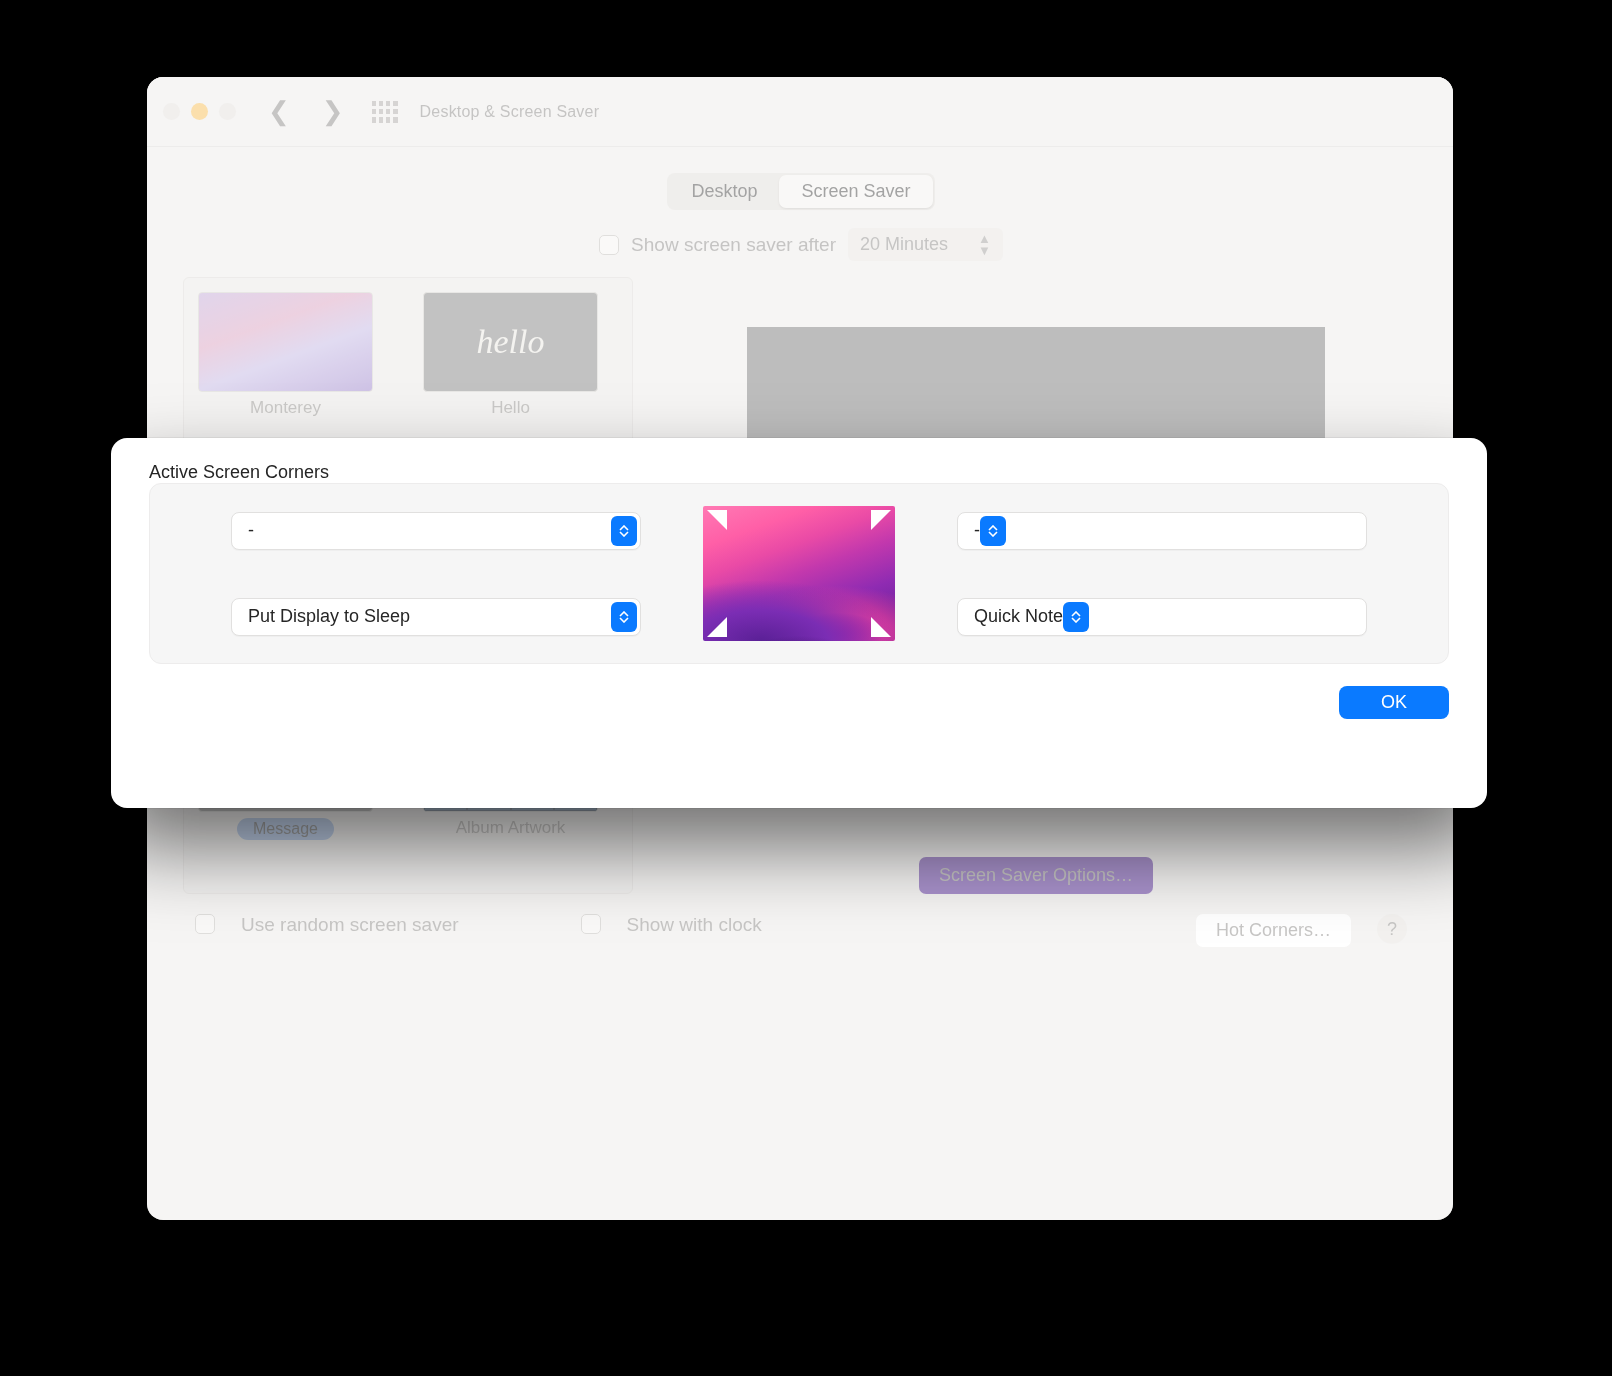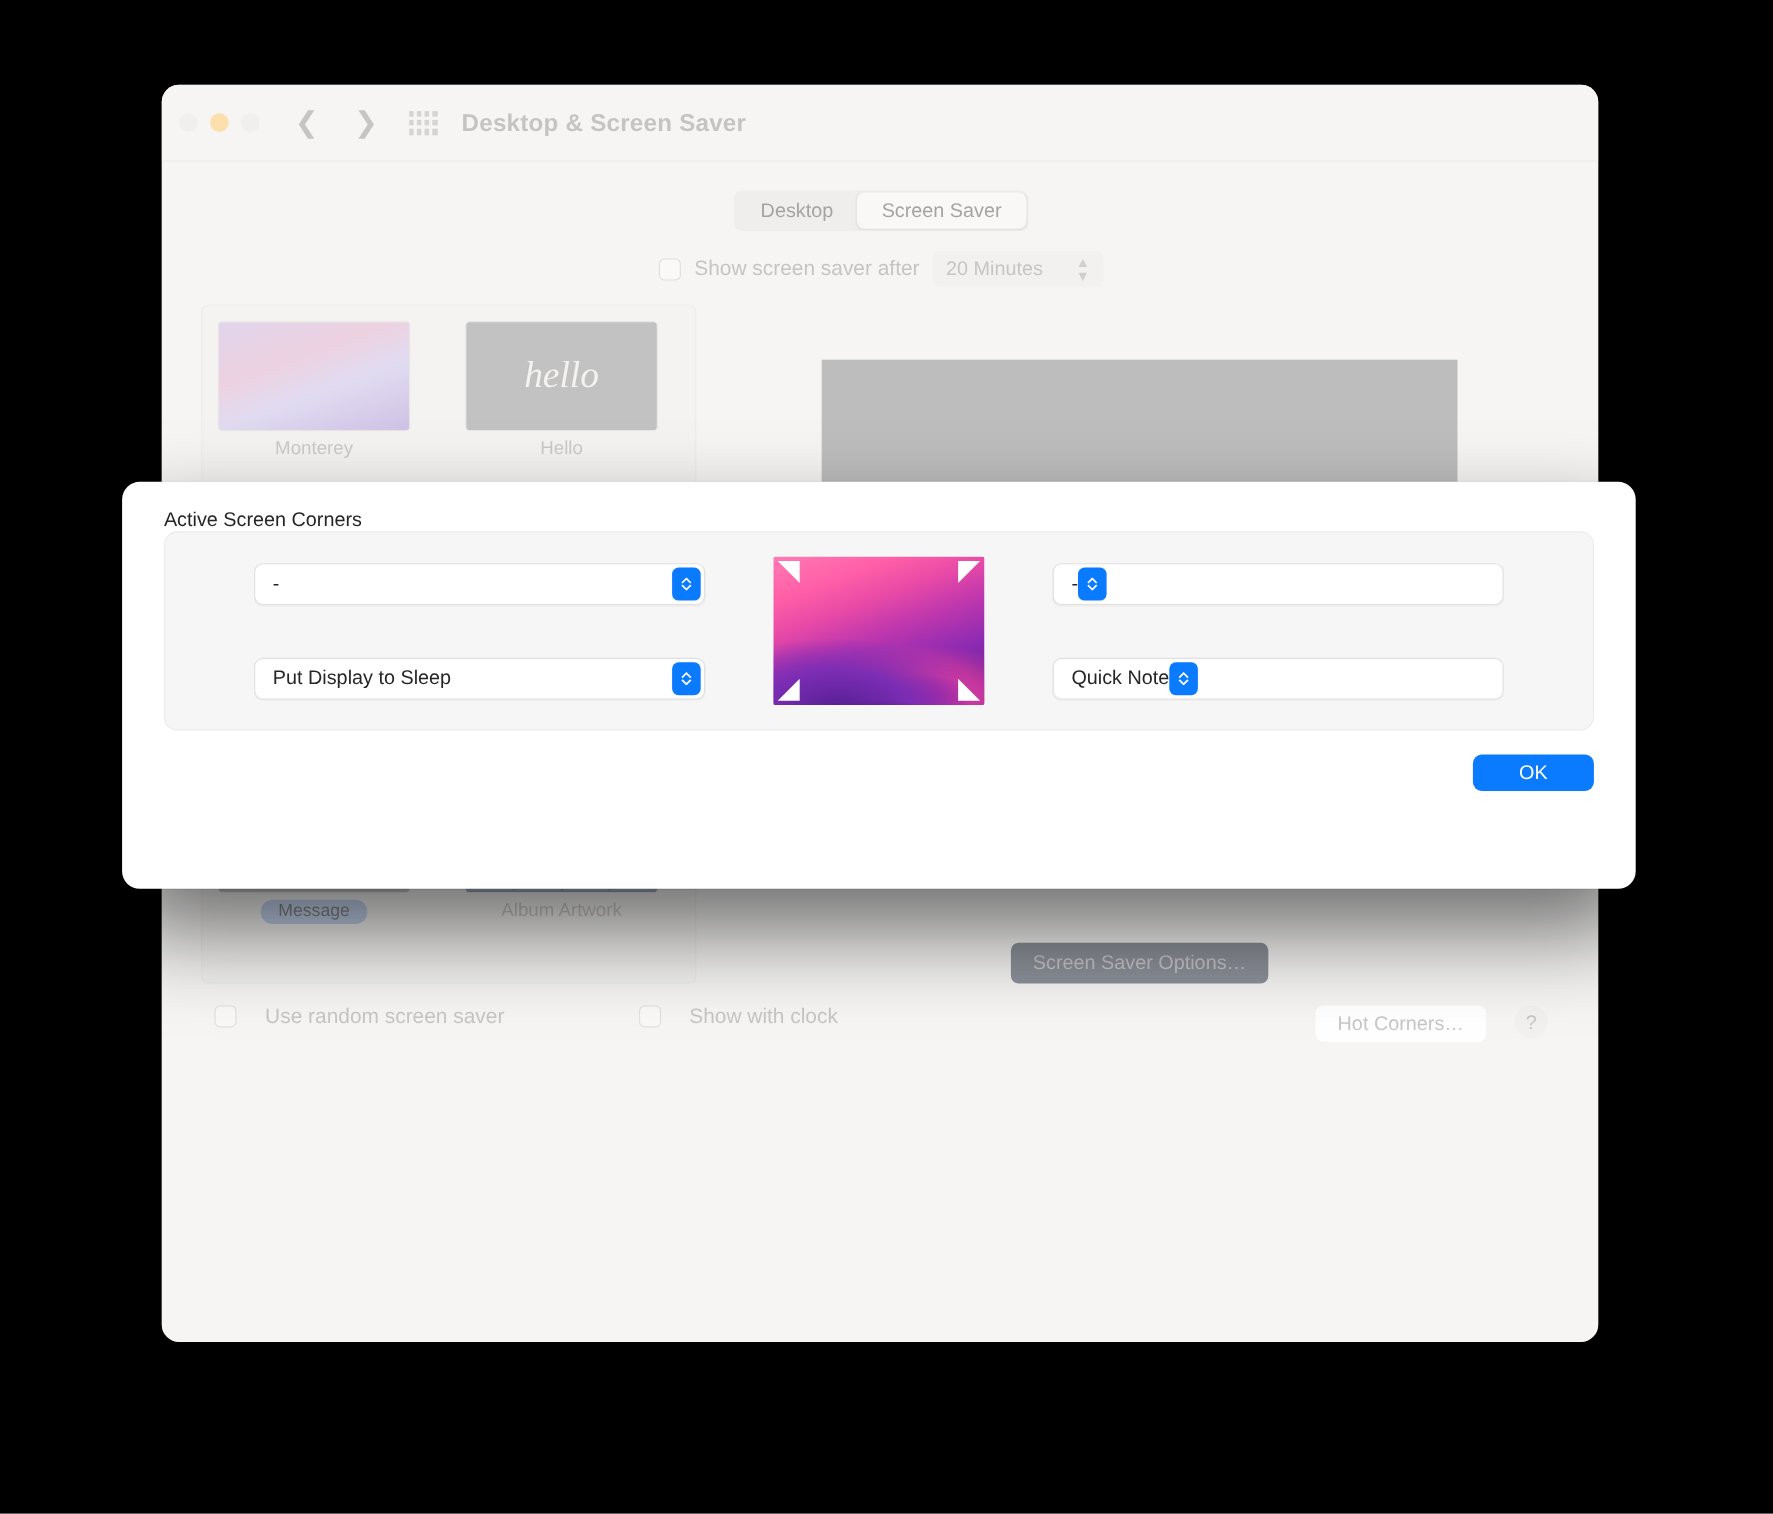--- a/index.html
+++ b/index.html
@@ -38,21 +38,21 @@
   .traffic-lights { display:flex; gap:11px; margin-right:10px; }
   .tl { width:17px; height:17px; border-radius:50%; }
   .tl.red    { background:#e1ddd9; }
   .tl.yellow { background:#f6bd52; }
   .tl.green  { background:#e1ddd9; }
 
   .nav-arrow { color:#898785; font-size:26px; padding:0 10px; user-select:none; }
   .grid-icon { width:26px; height:22px; display:grid; grid-template:repeat(3,1fr)/repeat(4,1fr); gap:3px; margin:0 10px 0 6px; }
   .grid-icon span { background:#a9a6a4; }
 
-  .win-title { font-size:22px; font-weight:700; color:#878583; letter-spacing:.2px; }
+  .win-title { font-size:16px; font-weight:400; color:#878583; letter-spacing:.2px; }
 
   .search {
     margin-left:auto; display:flex; align-items:center; gap:10px;
     background:#dedcd9; border-radius:8px; padding:6px 14px; width:300px; height:38px;
     color:#a09e9b; font-size:18px;
   }
   .search svg { width:18px; height:18px; }
 
   .pane {
     padding: 26px 34px 20px 36px;
@@ -88,39 +88,39 @@
     width:450px; background:#e9e7e3; border:1px solid #d9d6d3; border-radius:6px;
     padding:14px 14px 20px; display:flex; flex-direction:column; gap:22px;
   }
   .ss-row { display:flex; gap:50px; }
   .ss-item { width:175px; text-align:center; }
   .ss-thumb {
     width:175px; height:100px; background:#9aa; border-radius:4px; border:1px solid #cfccc8;
     display:flex; align-items:center; justify-content:center; overflow:hidden; position:relative;
   }
   .ss-label { font-size:17px; color:#918f8c; margin-top:6px; }
-  .pill-blue { background:#7fa2d6; color:#000000; padding:2px 16px; border-radius:14px; font-size:16px; display:inline-block; margin-top:6px;}
+  .pill-blue { background:#7fa2d6; color:#404040; padding:2px 16px; border-radius:14px; font-size:16px; display:inline-block; margin-top:6px;}
   .thumb-monterey { background:linear-gradient(160deg,#bfa7d6 0%,#d9a0bf 35%, #c1b4e2 60%, #9a81c9 100%);}
   .thumb-hello { background:#808080; color:#e8e6df; font-family:cursive; font-size:34px; font-style:italic;}
   .thumb-aa { background:#7d7d7d; color:#a4a4a4; font-size:46px; font-weight:300;}
   .thumb-album { background:#2b4360; }
   .thumb-album div { position:absolute; inset:0; display:grid; grid-template:repeat(3,1fr)/repeat(4,1fr); }
   .thumb-album div span { background:#3a5a82; border:1px solid #20344f;}
   .thumb-album div span:nth-child(2){background:#6a8c3f;}
   .thumb-album div span:nth-child(5){background:#254a6a;}
   .thumb-album div span:nth-child(7){background:#1a2c42;}
   .thumb-wod { background:linear-gradient(180deg,#3a7dbe 0%, #2e5fa4 100%); }
   .thumb-wod i{position:absolute; color:rgba(255,255,255,.55); font-style:normal; font-weight:600;}
 
   .preview-col { flex:1; }
   .preview-box {
     width:578px; height:480px; background:#767676; margin:50px auto 50px;
   }
   .sso-btn {
-    display:block; margin:12px auto 0; background:#0f172a; border:0; color:#8b8986;
+    display:block; margin:12px auto 0; background:#4c1d95; border:0; color:#8b8986;
     font-size:18px; padding:8px 20px; border-radius:7px;
   }
 
   .pane-footer {
     display:flex; gap:26px; padding:20px 12px 0;
     color:#8b8986; font-size:19px;
   }
   .spacer { flex:1; }
   .hot-btn { background:#ffffff; border:0; padding:6px 20px; border-radius:7px; font-size:18px; color:#8b8986;}
   .help-btn { width:30px;height:30px;border-radius:50%;background:#e5e2de;border:0;color:#8b8986;font-size:18px;}

